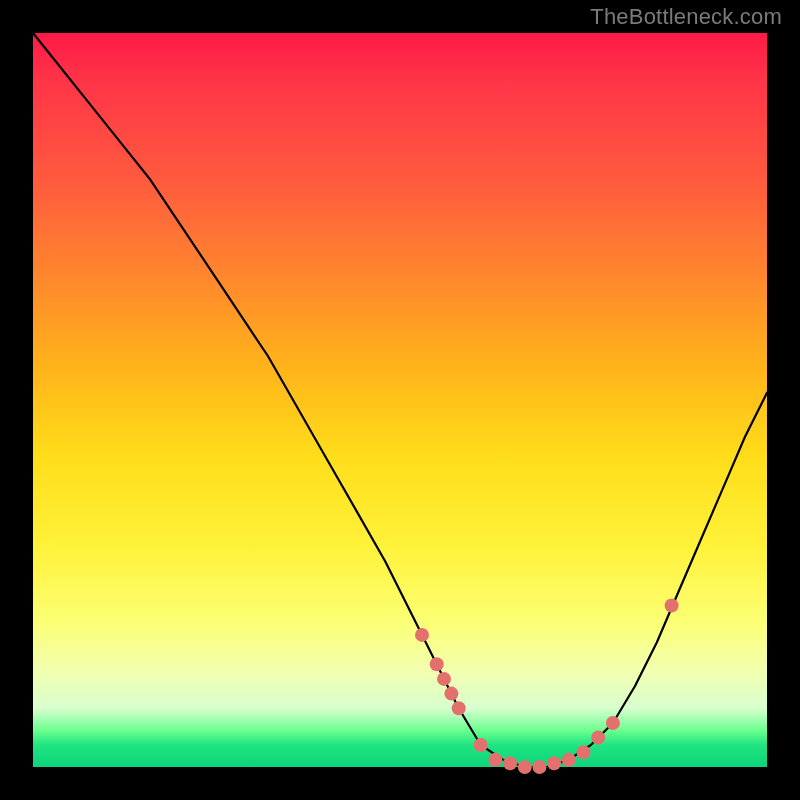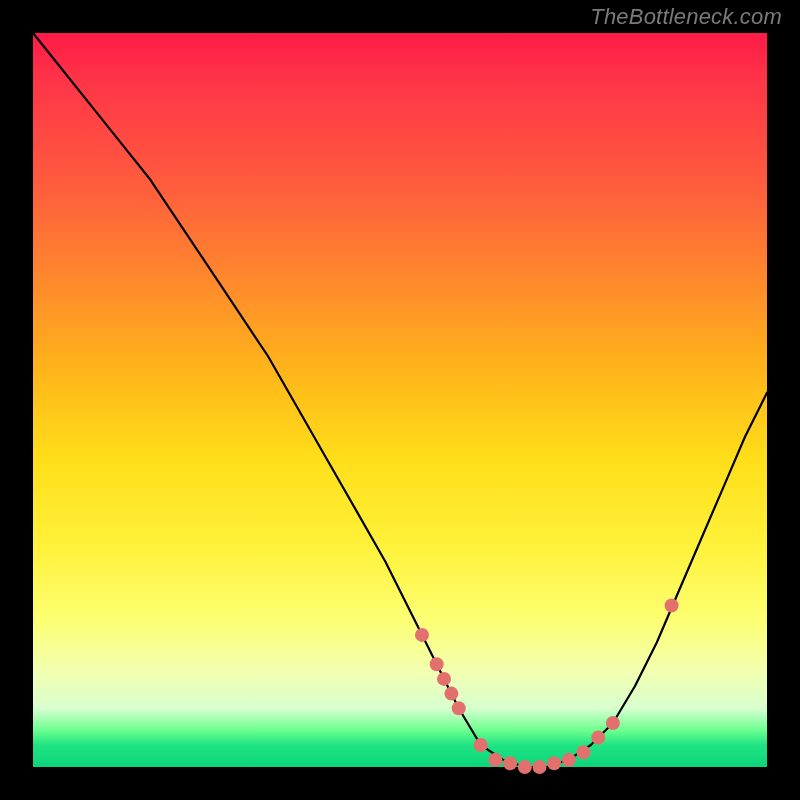--- a/index.html
+++ b/index.html
@@ -9,21 +9,20 @@
     height: 800px;
     background: #000000;
     font-family: Arial, Helvetica, sans-serif;
     overflow: hidden;
   }
   .frame {
     position: relative;
     width: 800px;
     height: 800px;
     background: #000000;
-    font-style: italic;
   }
   .watermark {
     position: absolute;
     top: 4px;
     right: 18px;
     color: #7a7a7a;
     font-size: 22px;
     font-weight: 500;
     letter-spacing: 0.2px;
     user-select: none;

